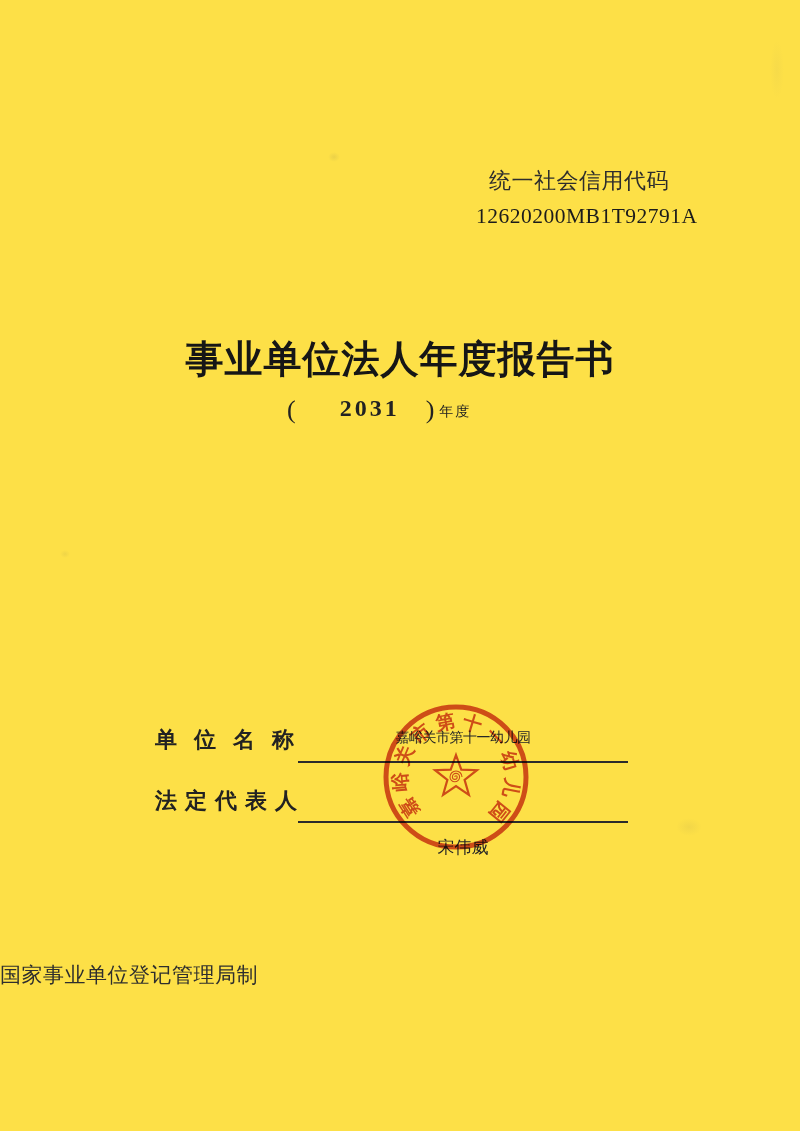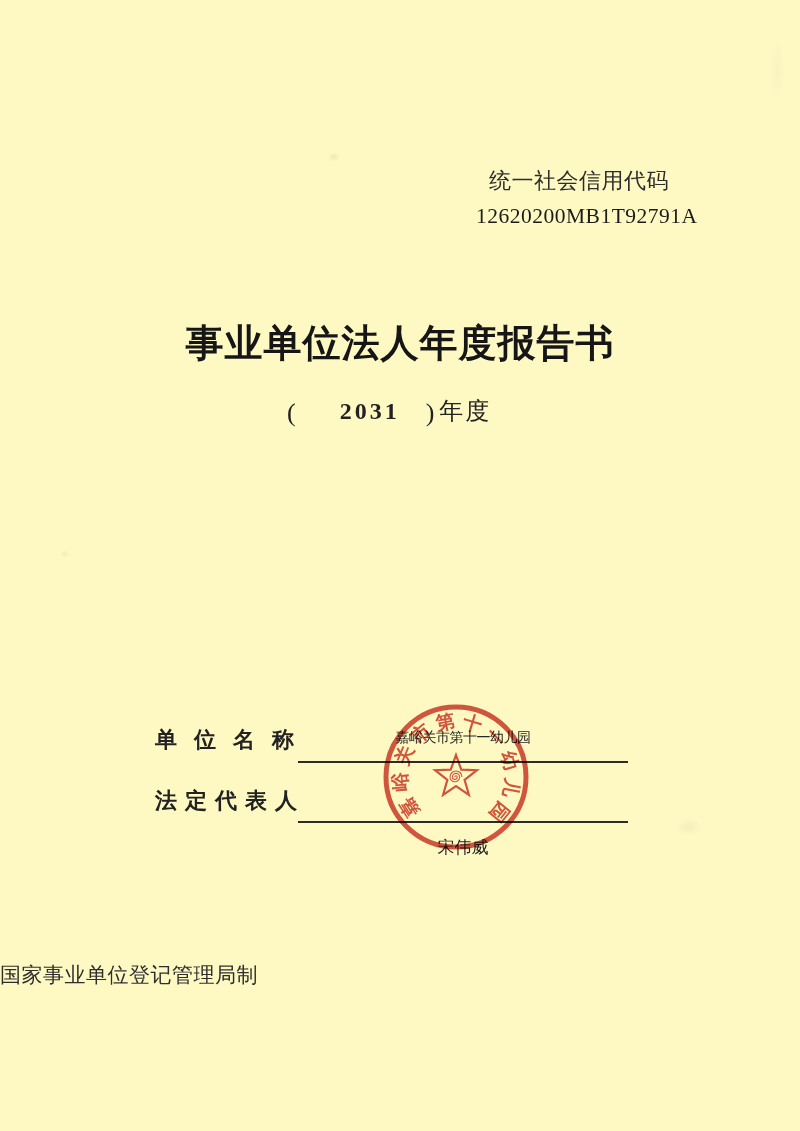--- a/index.html
+++ b/index.html
@@ -4,21 +4,21 @@
 <style>
   :root{
     --ink:#2a2a2a;
     --seal:#cc4a41;
   }
   html,body{margin:0;padding:0;background:#e9e9e9;}
   .page{
     position:relative;
     width:800px;height:1131px;
     margin:0 auto;
-    background:#fef9c3;
+    background:#fde047;
     overflow:hidden;
     font-family:"Liberation Serif","DejaVu Serif",serif;
     color:var(--ink);
   }
   
   .smudge{position:absolute;border-radius:50%;pointer-events:none;}
   .smudge.s1{left:328px;top:152px;width:12px;height:10px;background:radial-gradient(rgba(80,80,80,.10),rgba(80,80,80,0) 70%);}
   .smudge.s2{left:676px;top:818px;width:26px;height:18px;background:radial-gradient(rgba(90,90,90,.07),rgba(90,90,90,0) 70%);}
   .smudge.s3{left:60px;top:550px;width:10px;height:8px;background:radial-gradient(rgba(80,80,80,.08),rgba(80,80,80,0) 70%);}
   .smudge.s4{left:770px;top:40px;width:14px;height:60px;background:radial-gradient(rgba(120,120,120,.05),rgba(120,120,120,0) 70%);}
@@ -27,35 +27,35 @@
     position:absolute;left:489px;top:166px;
     font-size:22px;letter-spacing:0.5px;color:#2d2d2d;
     white-space:nowrap;
   }
   .credit-code{
     position:absolute;left:476px;top:204px;
     font-size:21.5px;font-weight:normal;letter-spacing:0.5px;color:#1b1b1b;
     white-space:nowrap;
   }
   .doc-title{
-    position:absolute;left:0;right:0;top:318px;margin:0;
+    position:absolute;left:0;right:0;top:318px;margin:16px;
     text-align:center;
     font-family:"Liberation Sans","DejaVu Sans",sans-serif;
     font-size:38px;font-weight:bold;letter-spacing:1px;color:#161616;
     white-space:nowrap;
   }
   .year-line{
     position:absolute;left:287px;top:395px;
     white-space:nowrap;font-size:23px;color:#222;
   }
   .year-line .paren{font-size:26px;vertical-align:-2px;}
   .year-line .p-open{margin-right:44px;}
   .year-line .year-value{font-weight:bold;font-size:24px;letter-spacing:3px;margin-right:26px;}
   .year-line .p-close{margin-right:5px;}
-  .year-line .year-suffix{font-size:24px;letter-spacing:2px;margin-top:42px;}
+  .year-line .year-suffix{font-size:14px;letter-spacing:2px;margin-top:42px;}
 
   .field-label{
     position:absolute;left:155px;
     font-family:Liberation Mono, monospace;
     font-size:22px;font-weight:bold;color:#222;
     white-space:nowrap;
   }
   .label-unit{top:725px;letter-spacing:17px;}
   .label-rep{top:786px;letter-spacing:8px;}
   .field-value{

